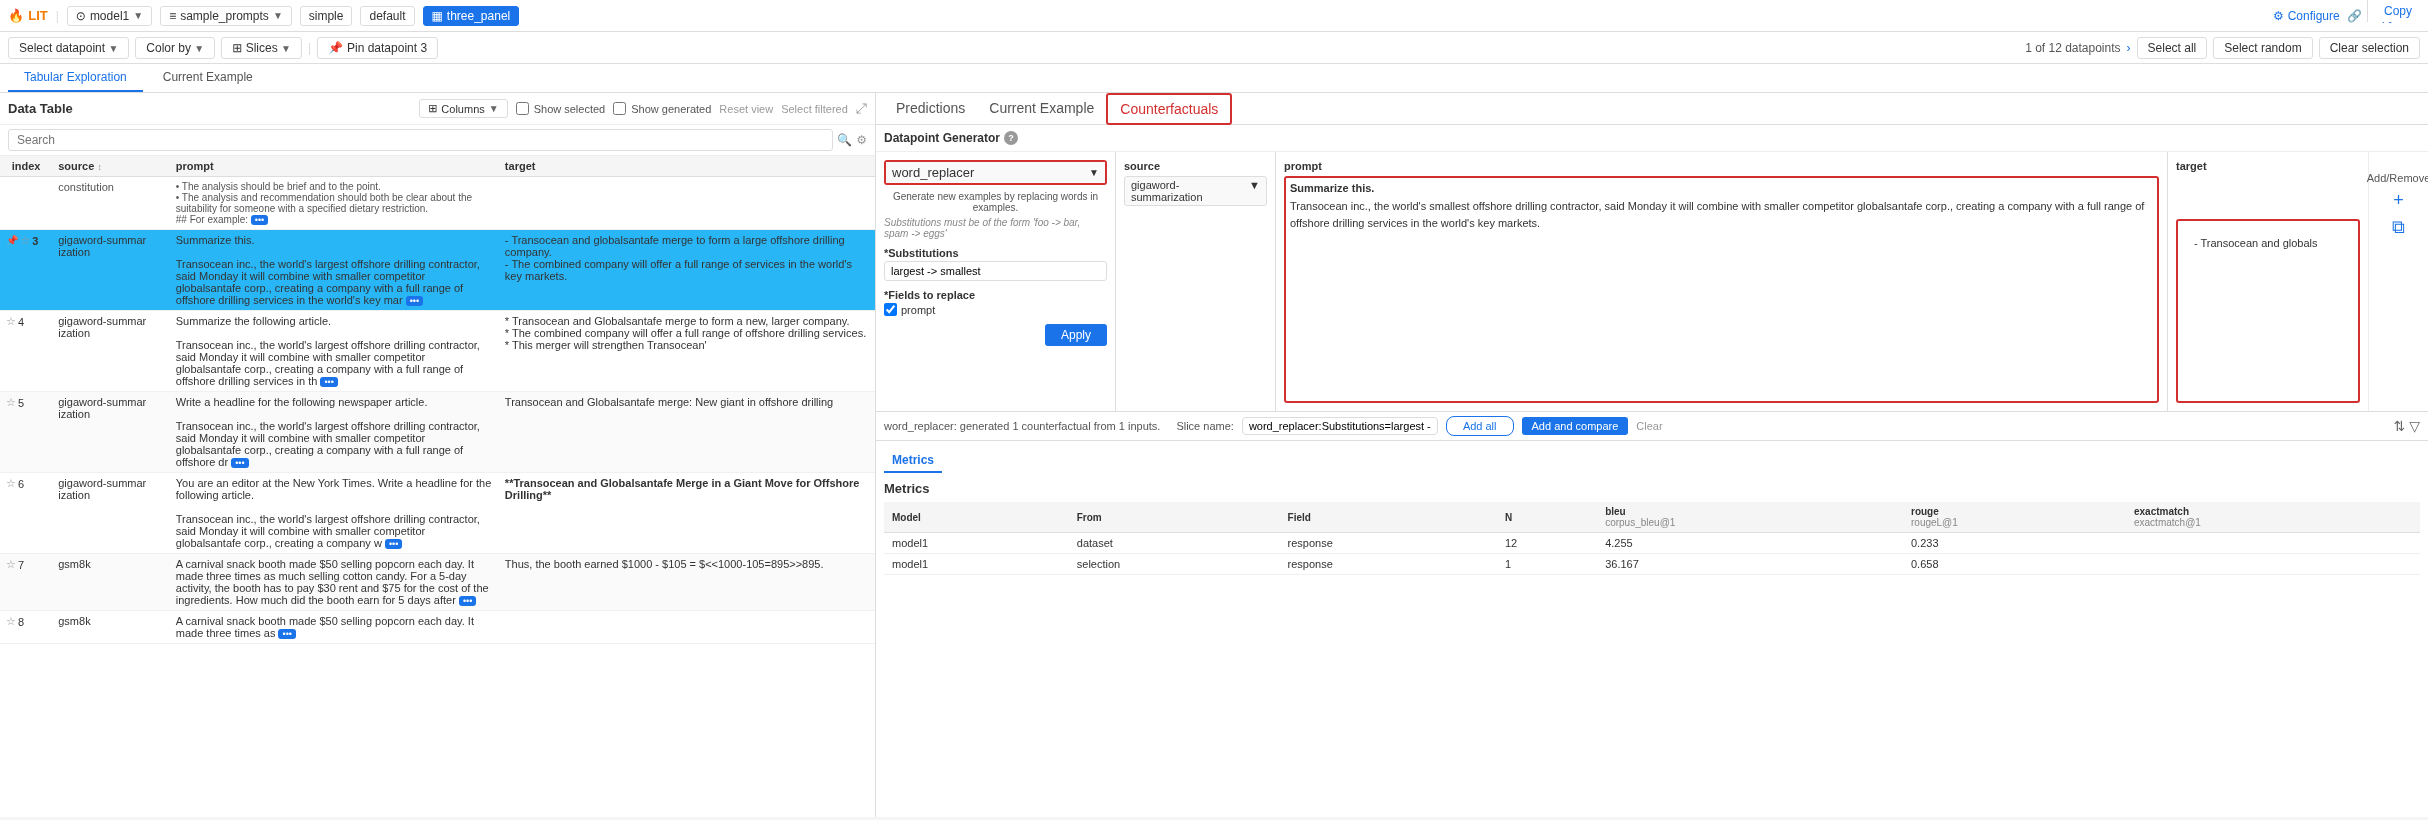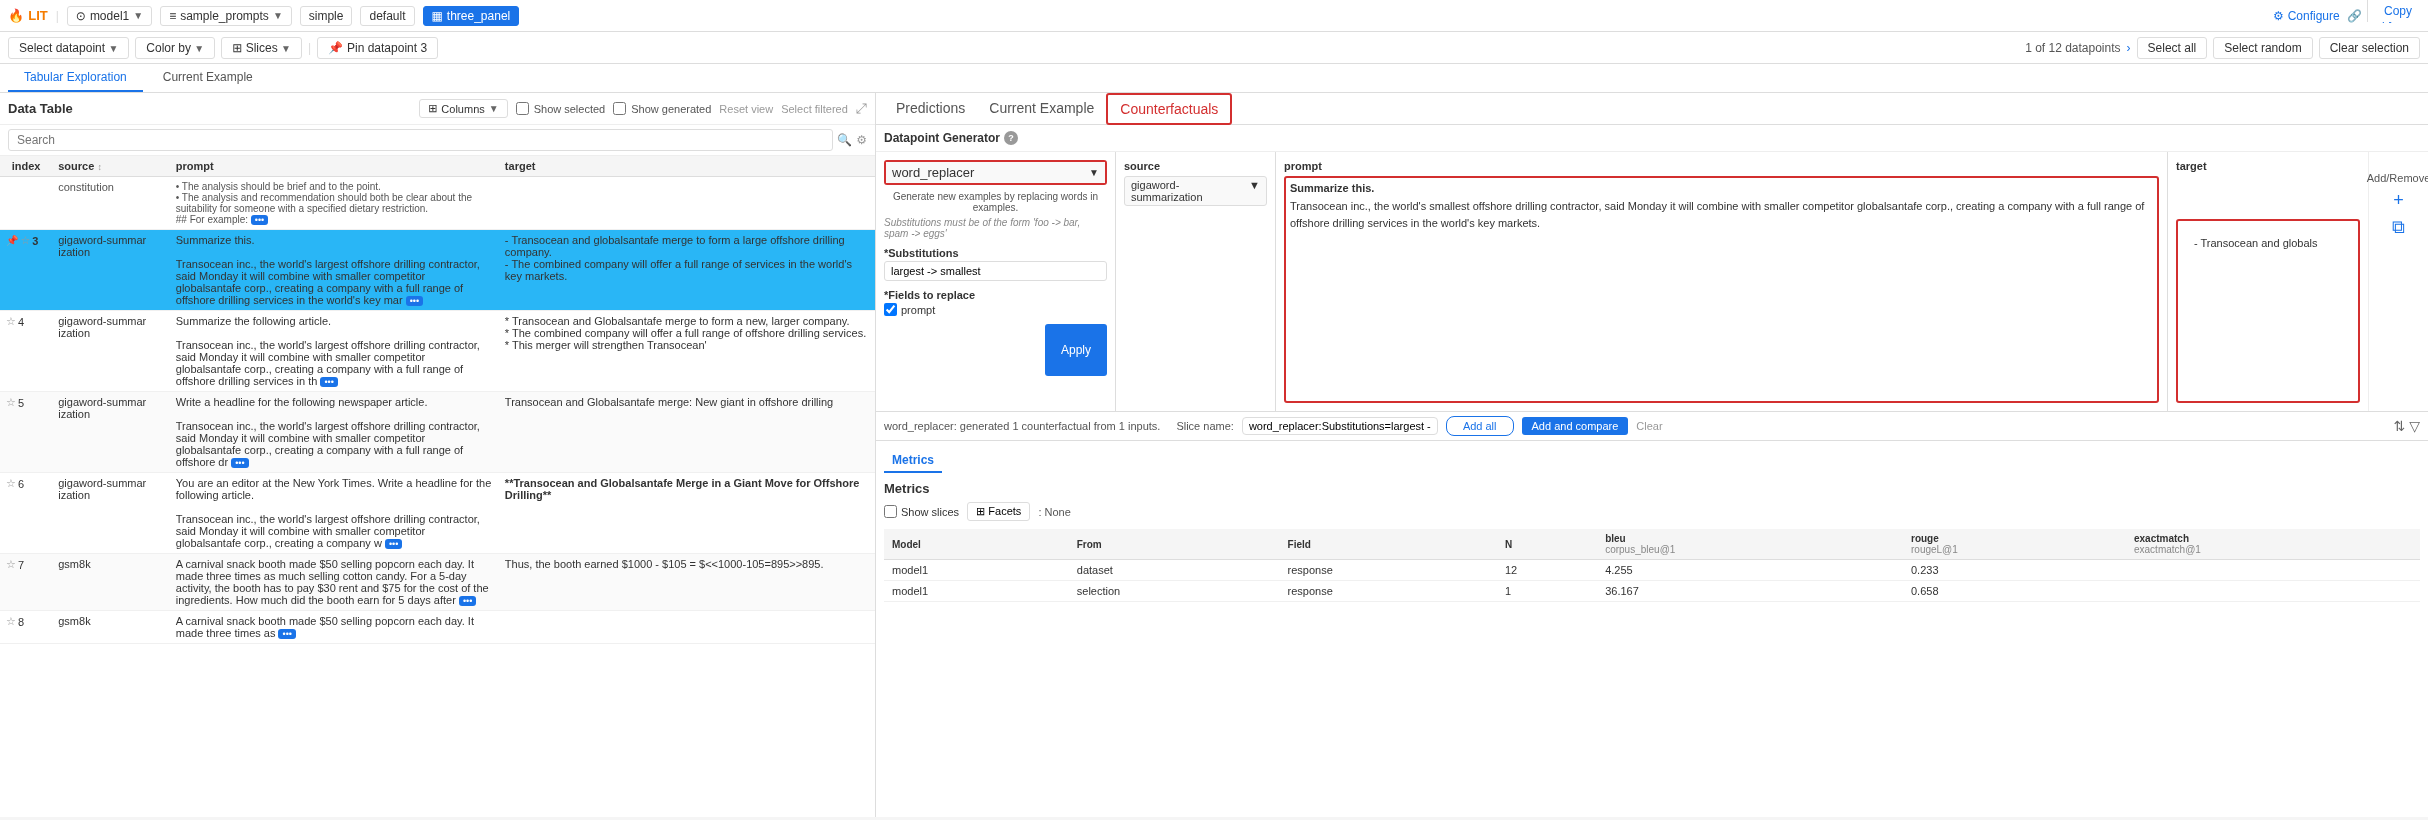--- a/index.html
+++ b/index.html
@@ -384,21 +384,21 @@
           <div style="font-size:10px;color:#555;margin-bottom:4px;text-align:center;">Generate new examples by replacing words in examples.</div>
           <div style="font-size:10px;color:#888;margin-bottom:8px;font-style:italic;">Substitutions must be of the form 'foo -&gt; bar, spam -&gt; eggs'</div>
           <div style="font-size:11px;font-weight:600;margin-bottom:2px;">*Substitutions</div>
           <input type="text" style="width: 100%; border: 1px solid rgb(221, 221, 221); padding: 3px 6px; border-radius: 3px; font-size: 11px; margin-bottom: 8px;" value="largest -&gt; smallest">
           <div style="font-size:11px;font-weight:600;margin-bottom:2px;">*Fields to replace</div>
           <div style="display:flex;align-items:center;gap:4px;font-size:11px;margin-bottom:8px;">
             <input type="checkbox" checked="" style="">
             <span>prompt</span>
           </div>
           <div style="text-align:right;">
-            <button style="background:#1a73e8;color:white;border:none;padding:19px 16px;border-radius:3px;cursor:pointer;font-size:12px;">
+            <button style="background:#1a73e8;color:white;border:none;padding:4px 16px;border-radius:3px;cursor:pointer;font-size:12px;">
               <span>Apply</span>
             </button>
           </div>
         </div>
 
         <div style="width:160px;border-right:1px solid #ddd;padding:8px;display:flex;flex-direction:column;">
           <div style="font-size:11px;font-weight:600;margin-bottom:4px;">source</div>
           <div style="border:1px solid #ddd;border-radius:3px;padding:2px 6px;background:#f9f9f9;font-size:11px;cursor:pointer;display:flex;justify-content:space-between;">
             <span>gigaword-summarization</span>
             <span>▼</span>
@@ -445,31 +445,20 @@
           <span style="font-size:14px;color:#666;cursor:pointer;">⇅</span>
           <span style="font-size:14px;color:#666;cursor:pointer;">▽</span>
         </div>
       </div>
 
       <div style="flex:1;overflow-y:auto;padding:8px;">
         <div style="border-bottom:2px solid #1a73e8;display:inline-block;color:#1a73e8;font-weight:bold;font-size:12px;padding:4px 8px;margin-bottom:8px;cursor:pointer;">
           <span>Metrics</span>
         </div>
         <div style="font-weight:bold;font-size:13px;margin-bottom:6px;">Metrics</div>
-        <div style="display:flex;align-items:center;gap:8px;margin-bottom:8px;">
-          <label style="display:flex;align-items:center;gap:4px;font-size:11px;cursor:pointer;">
-            <input type="checkbox" style="">
-            <span>Show slices</span>
-          </label>
-          <button style="border:1px solid #ddd;padding:2px 8px;border-radius:3px;font-size:11px;cursor:pointer;background:#fff;">
-            <span>⊞</span>
-            <span>Facets</span>
-          </button>
-          <span style="font-size:11px;color:#555;">: None</span>
-        </div>
         <table class="metrics-table">
           <thead>
             <tr>
               <th>Model</th>
               <th>From</th>
               <th>Field</th>
               <th>N</th>
               <th>bleu<br><span style="font-weight:normal;color:#888;">corpus_bleu@1</span></th>
               <th>rouge<br><span style="font-weight:normal;color:#888;">rougeL@1</span></th>
               <th>exactmatch<br><span style="font-weight:normal;color:#888;">exactmatch@1</span></th>

